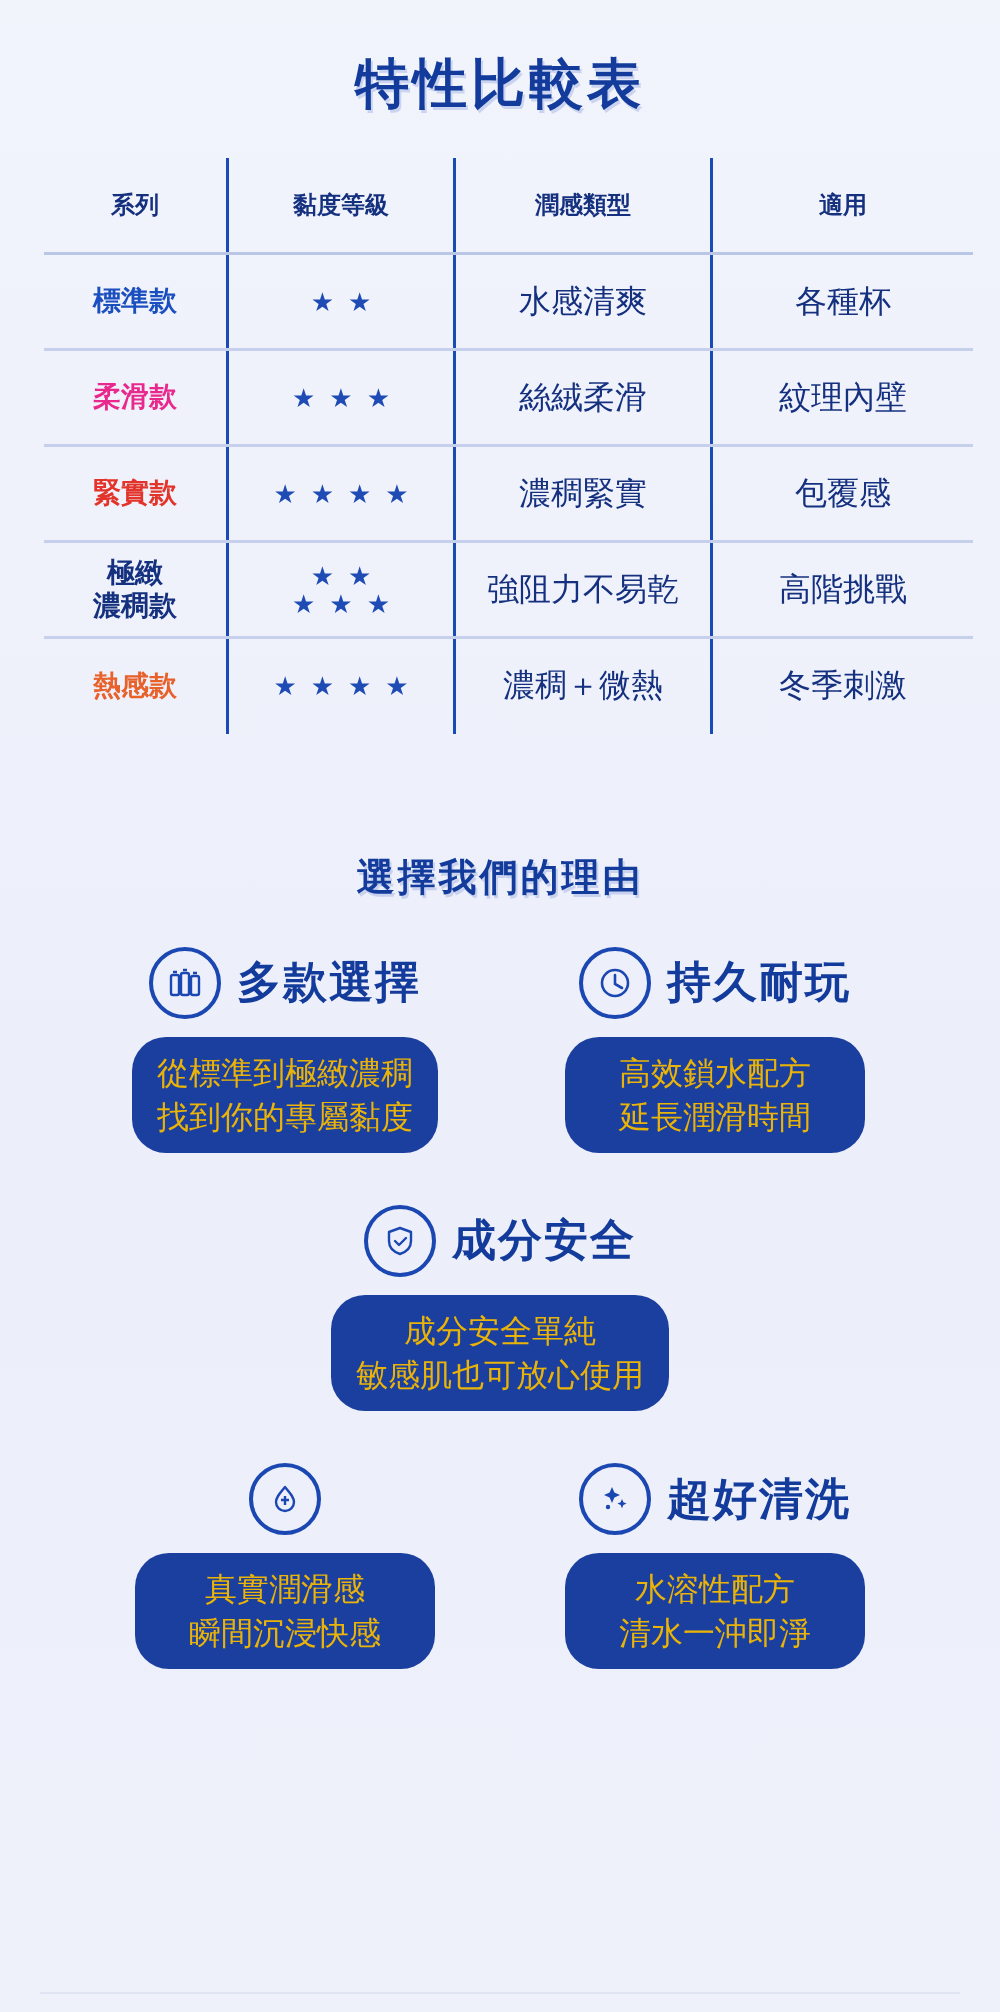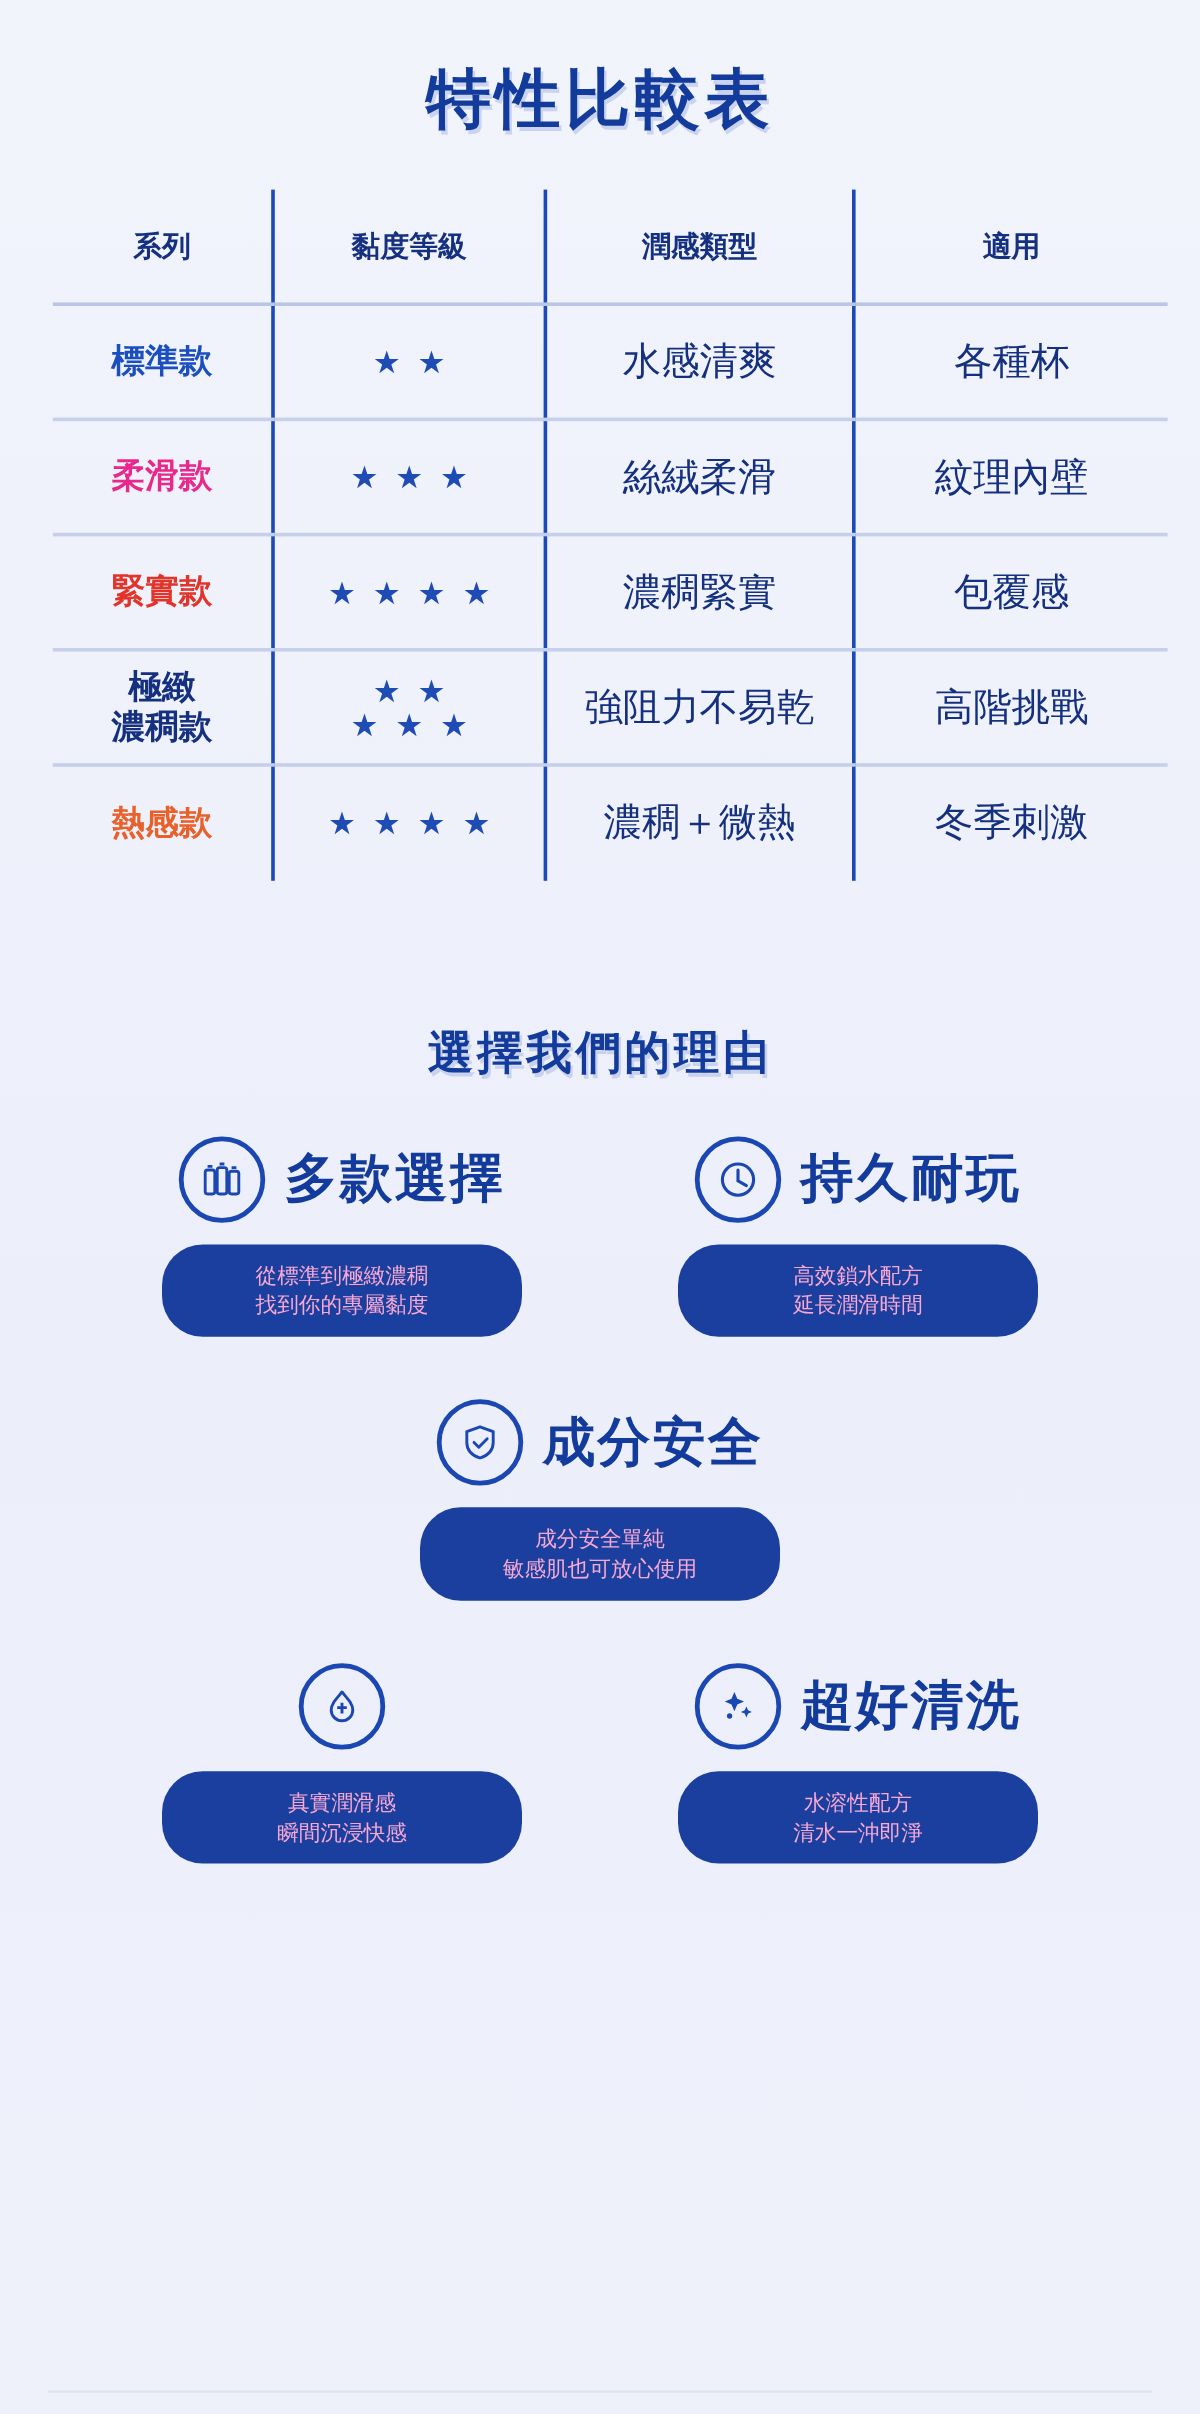--- a/index.html
+++ b/index.html
@@ -154,25 +154,25 @@
   }
   .reason-name {
     font-size: 44px;
     font-weight: bold;
     color: #123b9c;
     letter-spacing: 2px;
     white-space: nowrap;
   }
   .reason-pill {
     background: #1b3f9e;
-    color: #f9a8d4;
+    color: #eab308;
     border-radius: 34px;
     padding: 14px 25px;
     text-align: center;
-    font-size: 18px;
+    font-size: 32px;
     line-height: 1.38;
     min-width: 300px;
     box-sizing: border-box;
   }
   .pill-line { display: block; white-space: nowrap; }
   .bottom-rule {
     position: absolute;
     left: 40px;
     right: 40px;
     bottom: 18px;

